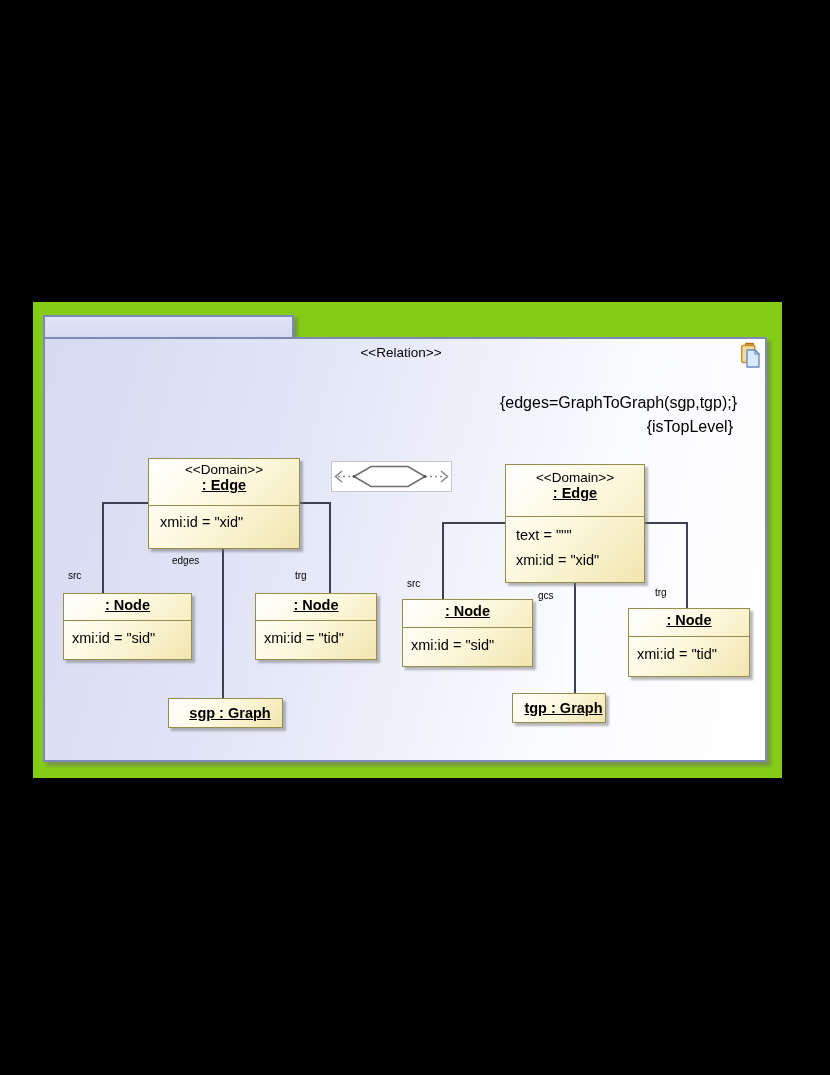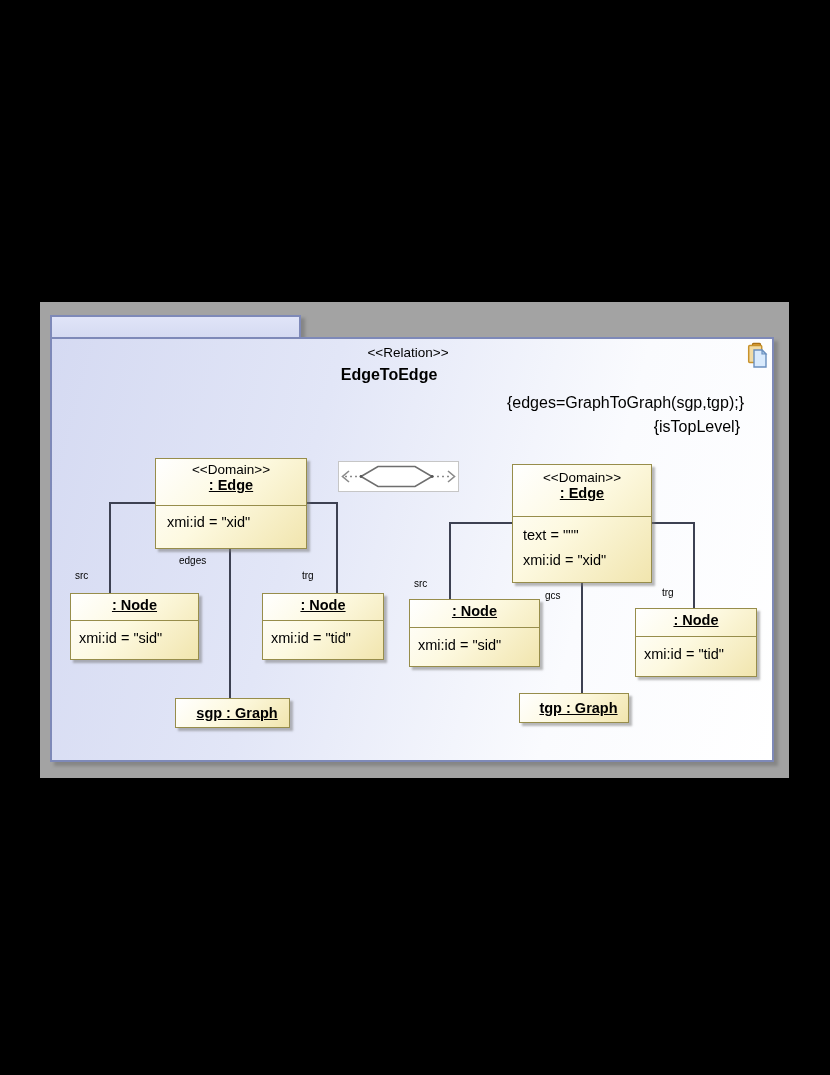--- a/index.html
+++ b/index.html
@@ -1,21 +1,21 @@
 <!DOCTYPE html>
 <html><head>
 <meta charset="utf-8">
 <style>
   html,body{margin:0;padding:0;}
   body{
     width:830px;height:1075px;background:#000;position:relative;overflow:hidden;
     font-family:"Liberation Sans",sans-serif;color:#000;
   }
   .canvas{
-    position:absolute;left:40px;top:302px;width:749px;height:476px;background:#a3a3a3;
+    position:absolute;left:33px;top:302px;width:749px;height:476px;background:#84cc16;
   }
   .pkg-tab{
     position:absolute;left:10px;top:13px;width:247px;height:22px;
     border:2px solid #7e89b8;
     background:linear-gradient(to bottom,#e0e4f8,#d4d9f1);
     box-shadow:4px 3px 3px rgba(110,110,110,0.55);
   }
   .pkg-body{
     position:absolute;left:10px;top:35px;width:720px;height:421px;
     border:2px solid #7e89b8;
@@ -50,21 +50,20 @@
 </style>
 </head>
 <body>
 
 <div class="canvas">
 
   <div class="pkg-tab"></div>
   <div class="pkg-body"></div>
 
   <div class="txt stereo center" style="left:268px;top:43px;width:200px;">&lt;&lt;Relation&gt;&gt;</div>
-  <div class="txt title center" style="left:249px;top:64px;width:200px;">EdgeToEdge</div>
   <div class="txt annot" style="right:45px;top:92px;">{edges=GraphToGraph(sgp,tgp);}</div>
   <div class="txt annot" style="right:49px;top:116px;margin-left:42px;">{isTopLevel}</div>
 
   <div class="clip">
     <svg width="22" height="27" viewBox="0 0 22 27">
       <rect x="5.5" y="1.5" width="8" height="5" rx="1" fill="#e8a33c" stroke="#a86f14" stroke-width="1.3"></rect>
       <rect x="1.7" y="3.5" width="13" height="17" rx="1" fill="#f2dba4" stroke="#c8922b" stroke-width="1.5"></rect>
       <path d="M7 8 L15 8 L19 12 L19 25 L7 25 Z" fill="#d9eafc" stroke="#6a8fbe" stroke-width="1.4"></path>
       <path d="M15 8 L15 12 L19 12 Z" fill="#aecdea" stroke="#6a8fbe" stroke-width="1.2"></path>
     </svg>
@@ -154,17 +153,17 @@
       <span class="objname">: Node</span>
     </div>
     <div style="padding:9px 0 0 8px;">
       <div class="attr">xmi:id = "tid"</div>
     </div>
   </div>
 
   <div class="ybox graphbox" style="left:135px;top:396px;width:115px;height:30px;">
     <span class="objname">sgp : Graph</span>
   </div>
-  <div class="ybox graphbox" style="left:479px;top:391px;width:110px;height:30px;">
+  <div class="ybox graphbox" style="left:479px;top:391px;width:94px;height:30px;">
     <span class="objname">tgp : Graph</span>
   </div>
 
 </div>
 
 </body></html>

